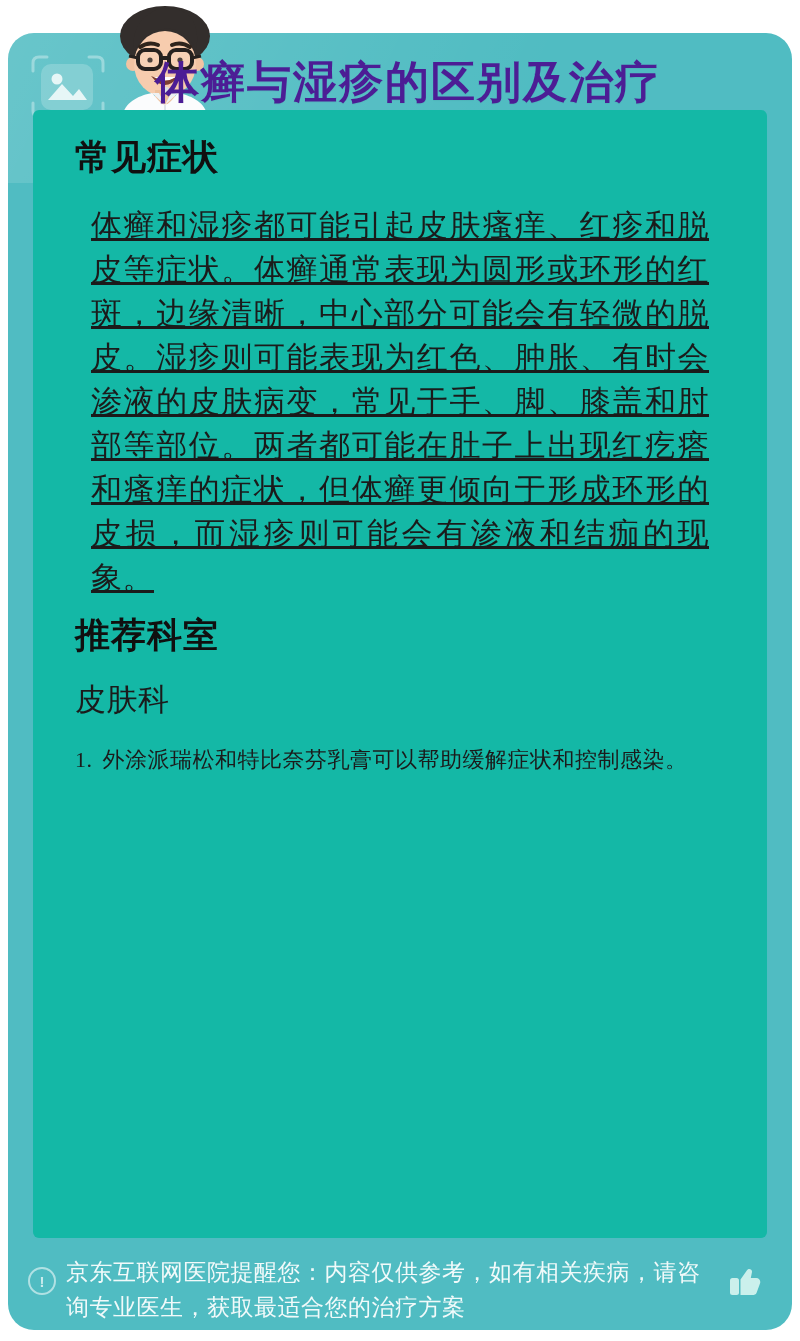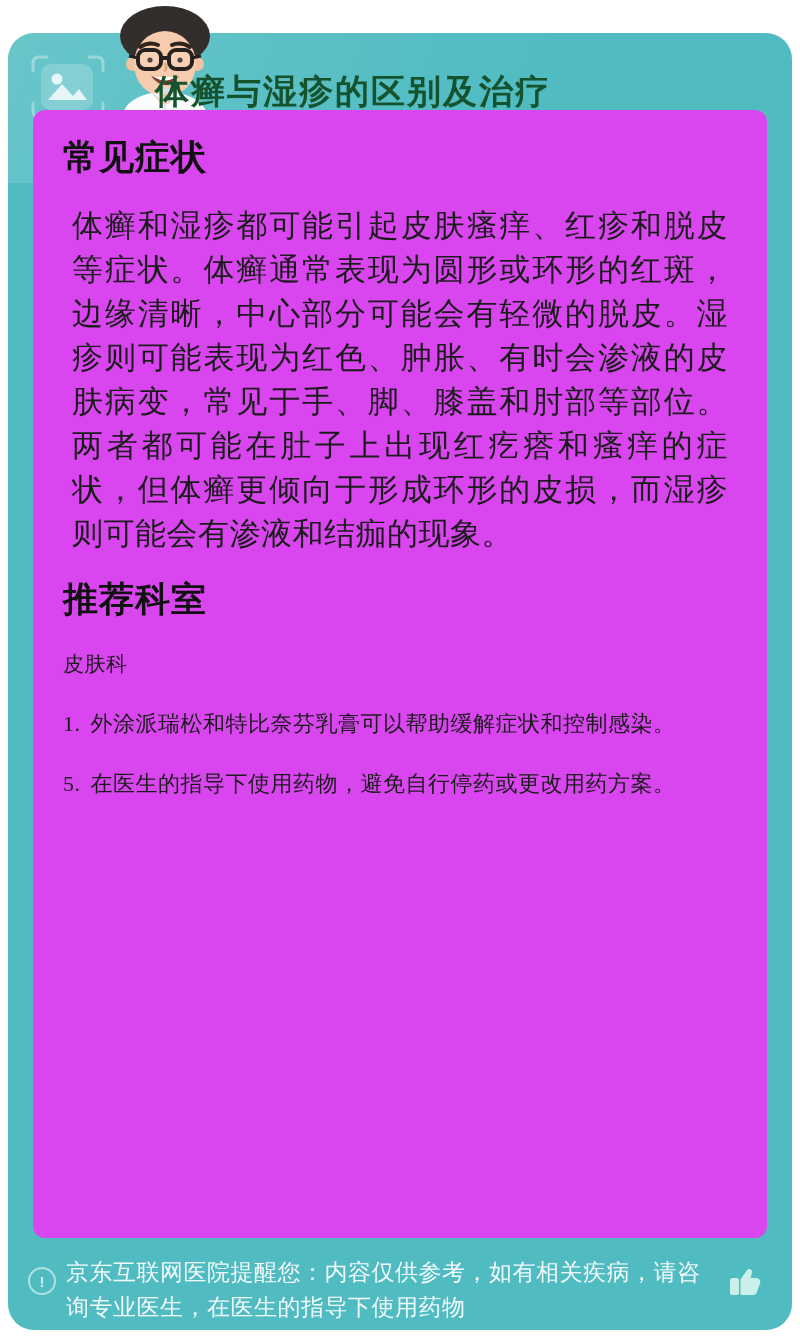--- a/index.html
+++ b/index.html
@@ -14,41 +14,41 @@
   }
   .header-sheen{
     position:absolute;left:0;top:0;width:100%;height:150px;
     border-radius:26px 26px 0 0;
     background:linear-gradient(115deg,rgba(255,255,255,0.14),rgba(255,255,255,0.04) 45%,rgba(255,255,255,0) 65%);
     pointer-events:none;
   }
   .photo-frame{position:absolute;left:22px;top:21px;z-index:1;}
   .avatar{position:absolute;left:77px;top:-31px;z-index:2;}
   .page-title{
-    position:absolute;left:147px;top:36px;z-index:4;
-    color:#14532d;font-size:34px;font-weight:700;letter-spacing:2px;
+    position:absolute;left:147px;top:20px;z-index:4;
+    color:#4c1d95;font-size:44px;font-weight:700;letter-spacing:2px;
     text-shadow:0 1px 1px rgba(0,0,0,0.04);
   }
   .content-card{
     position:absolute;left:25px;top:77px;width:734px;height:1128px;
-    background:#d946ef;border-radius:12px;box-sizing:border-box;
-    padding:26px 30px;z-index:3;
+    background:#14b8a6;border-radius:6px;box-sizing:border-box;
+    padding:26px 42px;z-index:3;
   }
   .content-card h2{
     font-size:35px;line-height:42px;font-weight:800;color:#101010;
     margin:0;letter-spacing:1px;
   }
-  .content-card .sec-gap{margin-top:22px;}
+  .content-card .sec-gap{margin-top:14px;}
   .content-card .sec-gap3{margin-top:20px;}
   .body-text{
-    font-size:31px;line-height:44px;color:#1b1b1b;margin:26px 9px 0;
-    text-align:justify;letter-spacing:0.5px;
+    font-size:31px;line-height:44px;color:#1b1b1b;margin:26px 16px 0;
+    text-align:justify;letter-spacing:0.5px;text-decoration:underline;
   }
   .dept-text{
-    font-size:21px;line-height:44px;color:#1b1b1b;margin:22px 0 0;letter-spacing:0.5px;
+    font-size:31px;line-height:44px;color:#1b1b1b;margin:22px 0 0;letter-spacing:0.5px;
   }
   .list{margin-top:4px;}
   .list-item{
     font-size:22px;line-height:44px;color:#1b1b1b;margin-top:16px;
     text-align:justify;letter-spacing:0.5px;
   }
   .list-num{
     font-family:"Liberation Serif","DejaVu Serif",serif;
     margin-right:10px;
   }
@@ -115,25 +115,24 @@
 
   <div class="content-card">
     <h2>常见症状</h2>
     <p class="body-text">体癣和湿疹都可能引起皮肤瘙痒、红疹和脱皮等症状。体癣通常表现为圆形或环形的红斑，边缘清晰，中心部分可能会有轻微的脱皮。湿疹则可能表现为红色、肿胀、有时会渗液的皮肤病变，常见于手、脚、膝盖和肘部等部位。两者都可能在肚子上出现红疙瘩和瘙痒的症状，但体癣更倾向于形成环形的皮损，而湿疹则可能会有渗液和结痂的现象。</p>
 
     <h2 class="sec-gap">推荐科室</h2>
     <p class="dept-text">皮肤科</p>
 
     <div class="list">
       <div class="list-item"><span class="list-num">1.</span><span>外涂派瑞松和特比奈芬乳膏可以帮助缓解症状和控制感染。</span></div>
-      <div class="list-item"><span class="list-num">5.</span><span>在医生的指导下使用药物，避免自行停药或更改用药方案。</span></div>
     </div>
   </div>
 
   <div class="footer">
     <div class="info-icon">!</div>
-    <div class="disclaimer">京东互联网医院提醒您：内容仅供参考，如有相关疾病，请咨询专业医生，在医生的指导下使用药物</div>
+    <div class="disclaimer">京东互联网医院提醒您：内容仅供参考，如有相关疾病，请咨询专业医生，获取最适合您的治疗方案</div>
     <svg class="thumb" width="40" height="40" viewBox="0 0 40 40">
       <rect x="6" y="16" width="9" height="17" rx="2.5" fill="#cbf0ec"></rect>
       <path d="M16.5 33 V17.5 L23 8.2 C24.6 5.9 28.3 7.1 28 10 L26.8 16 H32.2 C35.3 16 37 18.8 36 21.5 L32.6 30.7 C31.9 32.6 30.4 33 28.2 33 Z" fill="#cbf0ec"></path>
     </svg>
   </div>
 </div>
 
 </body></html>

